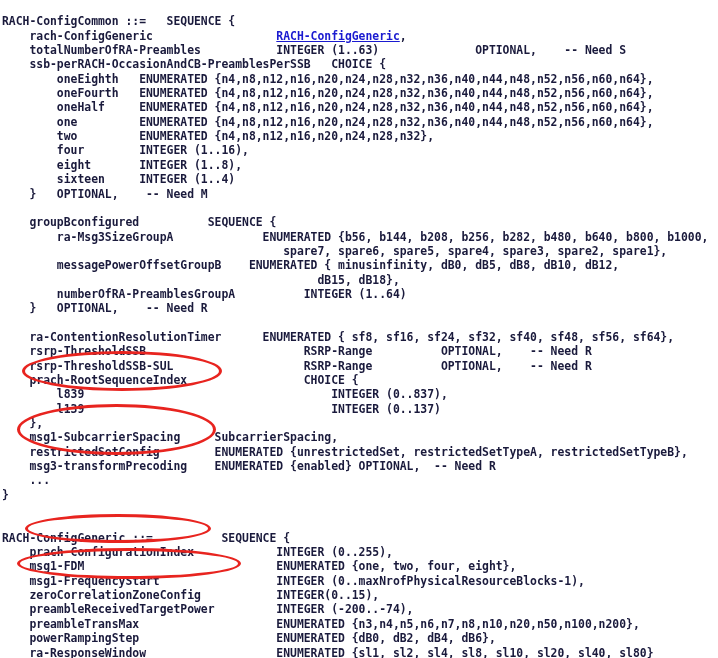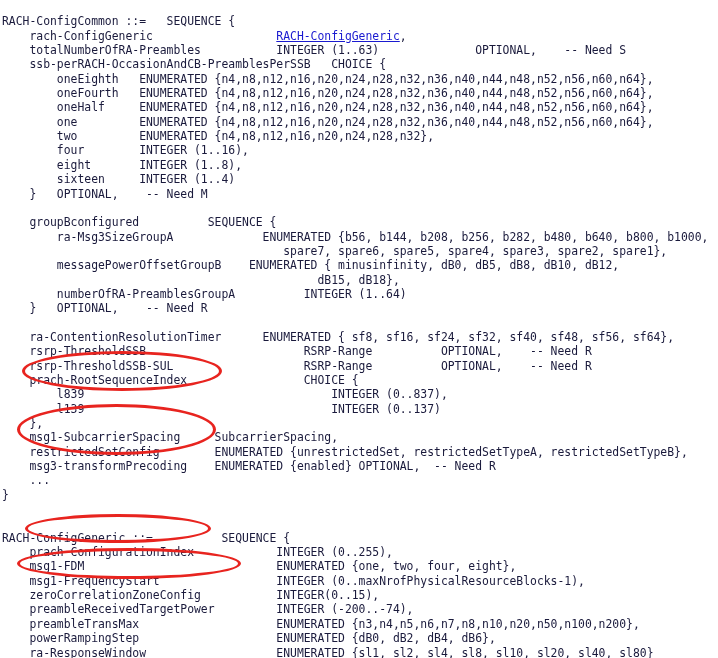--- a/index.html
+++ b/index.html
@@ -14,21 +14,21 @@
     left:0;top:0;
     width:718px;height:658px;
     font-size:11.4px;
     line-height:14.35px;
     color:#1a1a3c;
     white-space:pre;
     letter-spacing:0px;
     padding:3px 0 0 2px;
     box-sizing:border-box;
   }
-  .ln{display:block;height:14.35px;white-space:pre;}
+  .ln{display:block;height:14.35px;white-space:pre;font-weight:bold;}
   .lnk{color:#1a1ad0;text-decoration:underline;}
   #overlay{
     position:absolute;left:0;top:0;
     width:718px;height:658px;
     pointer-events:none;
   }
   .ell{
     position:absolute;
     border:3.2px solid #e8241f;
     border-radius:50%;

